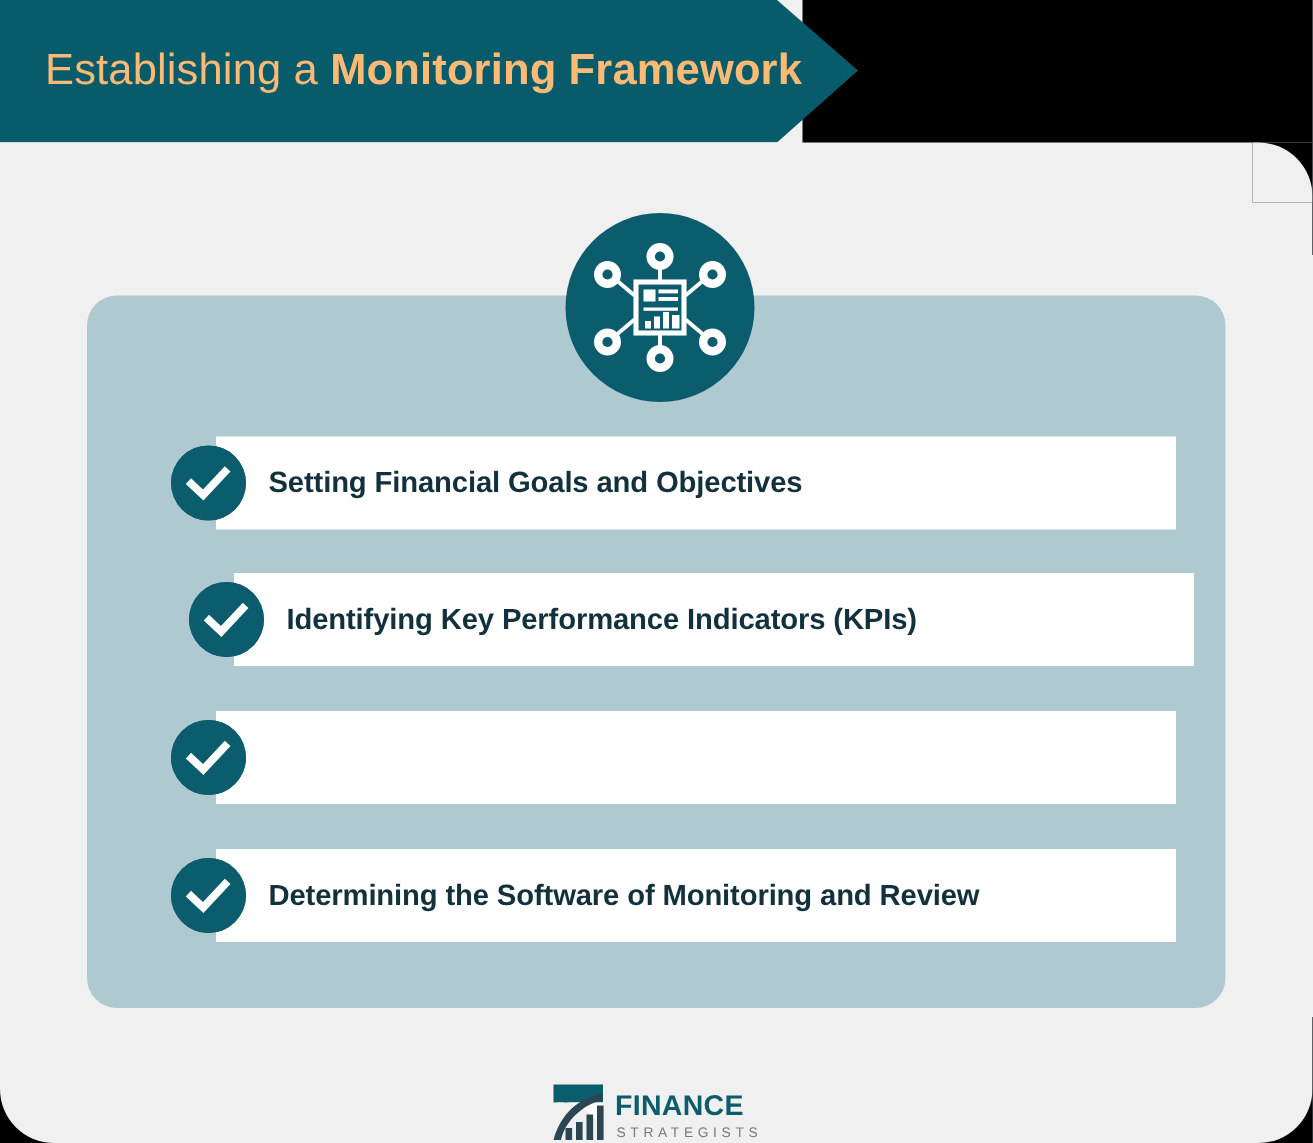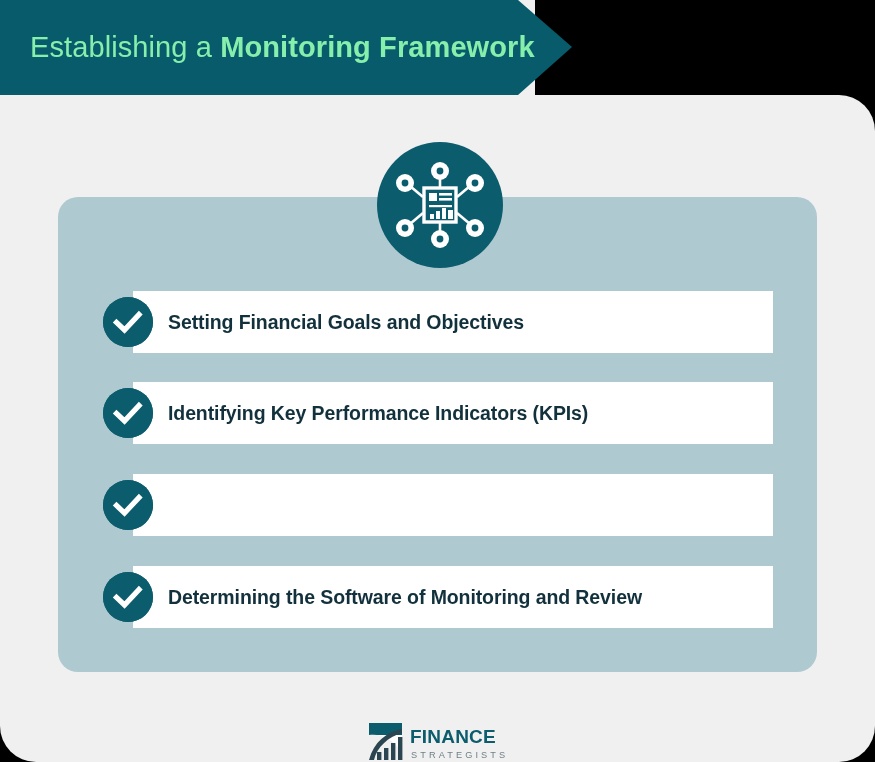--- a/index.html
+++ b/index.html
@@ -61,21 +61,21 @@
     left: 0;
     top: 0;
     width: 572px;
     height: 95px;
     background: #075b6b;
     display: flex;
     align-items: center;
     clip-path: polygon(0 0, 518px 0, 572px 47px, 518px 95px, 0 95px);
   }
   .header-title {
-    color: #86efac;
+    color: #fdba74;
     font-size: 29px;
     font-weight: 400;
     letter-spacing: 0.1px;
     padding-left: 30px;
     white-space: nowrap;
   }
   .header-title b {
     font-weight: 700;
   }
 
@@ -110,21 +110,21 @@
   
   .list {
     position: absolute;
     left: 58px;
     top: 197px;
     width: 759px;
     height: 475px;
   }
   .list-item {
     position: absolute;
-    left: 0;
+    left: 11px;
     width: 777px;
     height: 62px;
     display: flex;
     align-items: center;
   }
   .item-bar {
     position: absolute;
     left: 75px;
     top: 0;
     width: 640px;
@@ -231,21 +231,21 @@
       <div class="item-bar"></div>
       <div class="check-badge">
         <svg viewBox="0 0 50 50" xmlns="http://www.w3.org/2000/svg">
           <circle cx="25" cy="25" r="25" fill="#0b5c6c"></circle>
           <path d="M13.5 25.5 L21.5 33 L36 17.5" fill="none" stroke="#ffffff" stroke-width="5.2" stroke-linecap="square" stroke-linejoin="miter"></path>
         </svg>
       </div>
       <div class="item-label">Setting Financial Goals and Objectives</div>
     </div>
 
-    <div class="list-item" style="top:185px;">
+    <div class="list-item" style="top:185px;margin-left:12px;">
       <div class="item-bar"></div>
       <div class="check-badge">
         <svg viewBox="0 0 50 50" xmlns="http://www.w3.org/2000/svg">
           <circle cx="25" cy="25" r="25" fill="#0b5c6c"></circle>
           <path d="M13.5 25.5 L21.5 33 L36 17.5" fill="none" stroke="#ffffff" stroke-width="5.2" stroke-linecap="square" stroke-linejoin="miter"></path>
         </svg>
       </div>
       <div class="item-label">Identifying Key Performance Indicators (KPIs)</div>
     </div>
 

